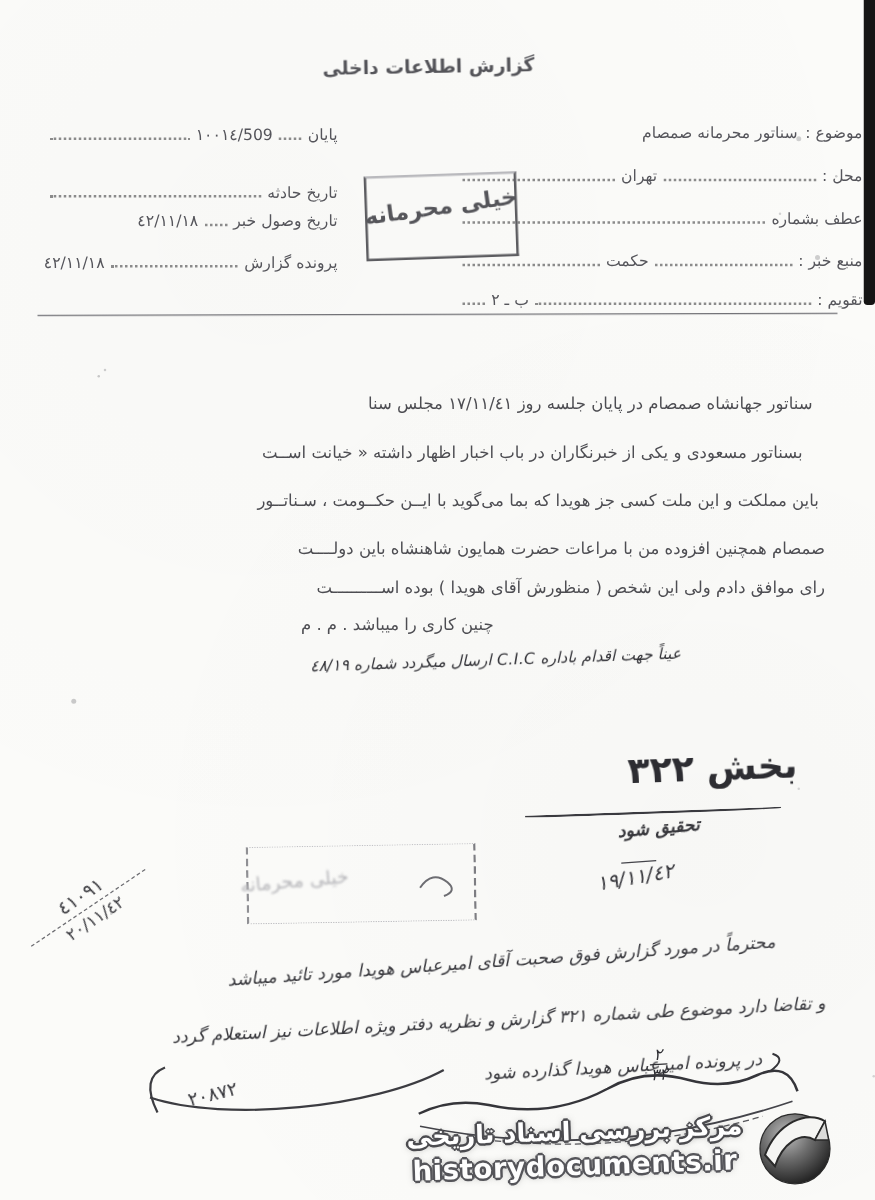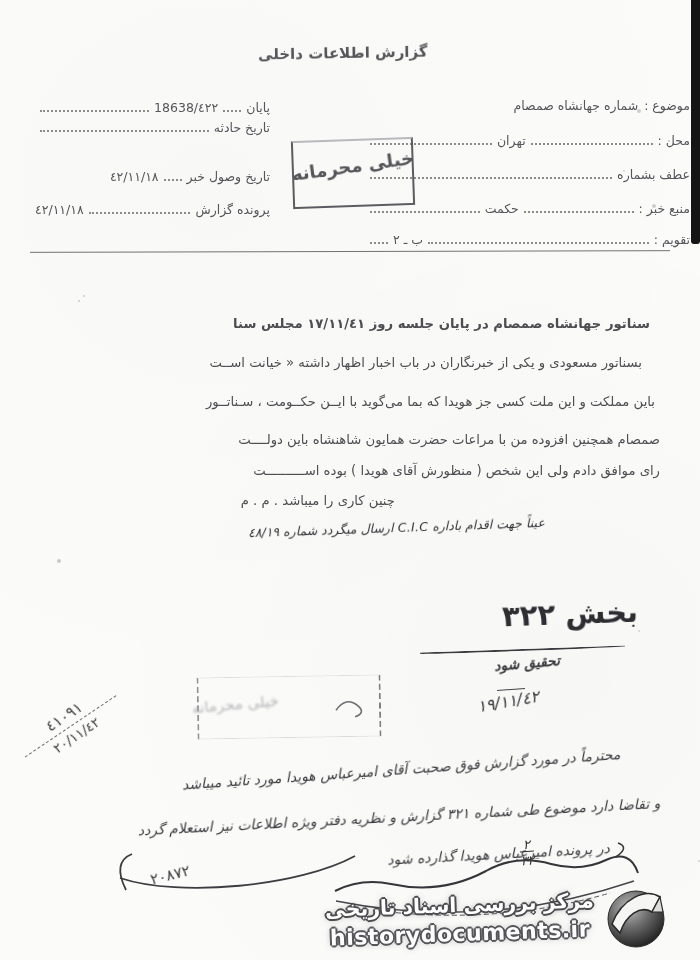--- a/index.html
+++ b/index.html
@@ -83,41 +83,41 @@
 <div class="page">
 
   <div class="abs speck" style="left:78px;top:300px;"></div>
   <div class="abs edge-strip" style="left:691px;top:0;width:9px;height:244px;"></div>
 
   <div class="abs title rtl nowrap" style="left:258px;top:44px;">گزارش اطلاعات داخلی</div>
 
   <div class="abs frow" style="left:35px;top:100px;width:235px;">
     <span class="lbl">پایان</span>
     <span class="dots fixed"></span>
-    <span class="val">٤٢٢/18638</span>
-    <span class="dots"></span>
-  </div>
-  <div class="abs frow" style="left:35px;top:120px;width:235px;">
+    <span class="val">509/١٠٠١٤</span>
+    <span class="dots"></span>
+  </div>
+  <div class="abs frow" style="left:35px;top:146px;width:235px;">
     <span class="lbl">تاریخ حادثه</span>
     <span class="dots"></span>
   </div>
   <div class="abs frow" style="left:35px;top:169px;width:235px;">
     <span class="lbl">تاریخ وصول خبر</span>
     <span class="dots fixed"></span>
     <span class="val">٤٢/١١/١٨</span>
   </div>
   <div class="abs frow" style="left:35px;top:202px;width:235px;">
     <span class="lbl">پرونده گزارش</span>
     <span class="dots"></span>
     <span class="val">٤٢/١١/١٨</span>
   </div>
 
   <div class="abs frow" style="left:365px;top:98px;width:325px;">
     <span class="lbl">موضوع :</span>
-    <span class="val" style="margin-right:6px;">شماره جهانشاه صمصام</span>
+    <span class="val" style="margin-right:6px;">سناتور محرمانه صمصام</span>
   </div>
   <div class="abs frow" style="left:365px;top:133px;width:325px;">
     <span class="lbl">محل :</span>
     <span class="dots"></span>
     <span class="val">تهران</span>
     <span class="dots"></span>
   </div>
   <div class="abs frow" style="left:365px;top:167px;width:325px;">
     <span class="lbl">عطف بشماره</span>
     <span class="dots"></span>
@@ -134,21 +134,21 @@
     <span class="val">ب ـ ٢</span>
     <span class="dots fixed"></span>
   </div>
 
   <div class="abs stamp1" style="left:292px;top:139px;width:118px;height:64px;">
     <span class="stxt">خیلی محرمانه</span>
   </div>
 
   <div class="abs divider" style="left:30px;top:251px;width:640px;"></div>
 
-  <div class="bline" style="right:50px;top:316px;font-weight:bold;">سناتور جهانشاه صمصام در پایان جلسه روز ١٧/١١/٤١ مجلس سنا</div>
+  <div class="bline" style="right:50px;top:316px;">سناتور جهانشاه صمصام در پایان جلسه روز ١٧/١١/٤١ مجلس سنا</div>
   <div class="bline" style="right:58px;top:355px;">بسناتور مسعودی و یکی از خبرنگاران در باب اخبار اظهار داشته « خیانت اســت</div>
   <div class="bline" style="right:40px;top:432px;">صمصام همچنین افزوده من با مراعات حضرت همایون شاهنشاه باین دولــــت</div>
   <div class="bline" style="right:45px;top:394px;">باین مملکت و این ملت کسی جز هویدا که بما می‌گوید با ایــن حکــومت ، سـناتــور</div>
   <div class="bline" style="right:40px;top:463px;">رای موافق دادم ولی این شخص ( منظورش آقای هویدا ) بوده اســــــــــت</div>
   <div class="bline" style="right:305px;top:493px;">چنین کاری را میباشد . م . م</div>
   <div class="bline hand" style="right:155px;top:520px;font-size:12.5px;transform:rotate(-2deg);">عیناً جهت اقدام باداره C.I.C ارسال میگردد شماره ٤٨/١٩</div>
 
   <div class="abs big-section nowrap" style="right:62px;top:597px;">بخش ٣٢٢</div>
   <div class="abs underline1" style="left:420px;top:649px;width:205px;"></div>
   <div class="abs hline investigate" style="right:140px;top:655px;">تحقیق شود</div>

